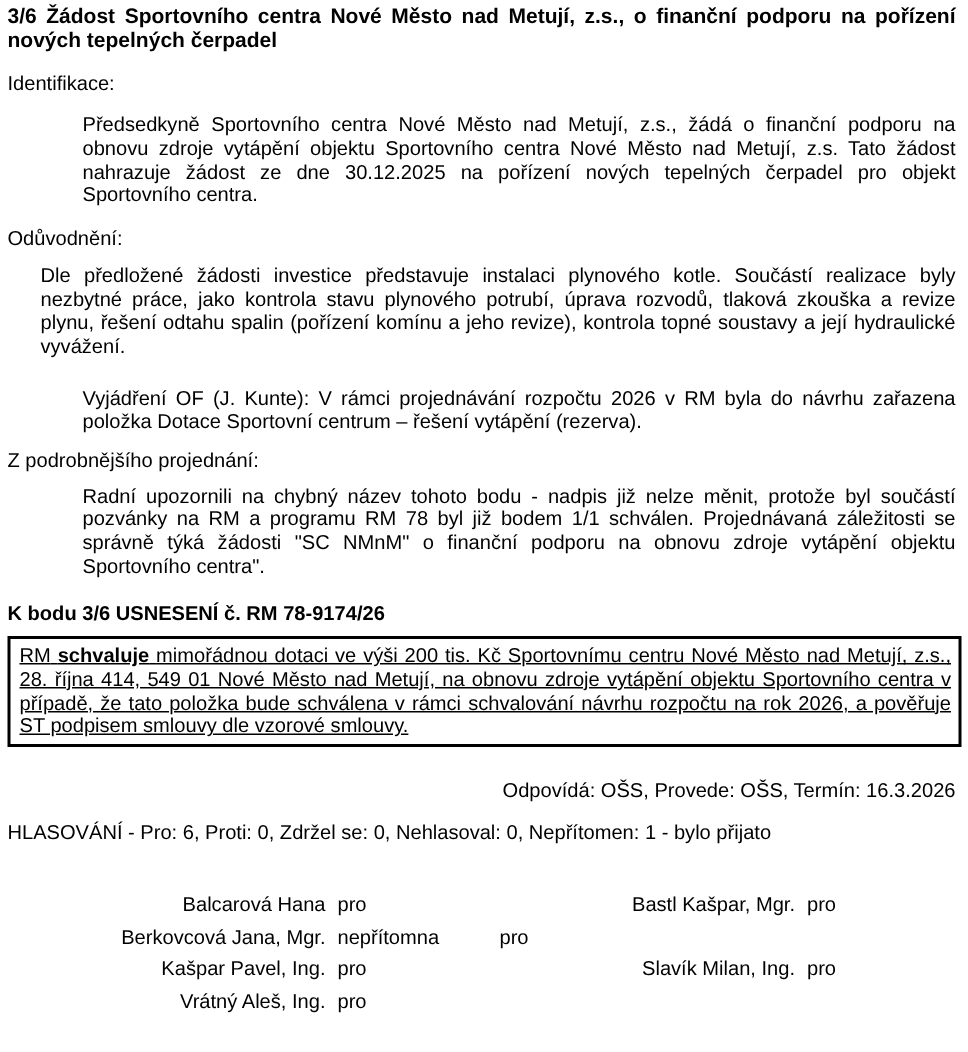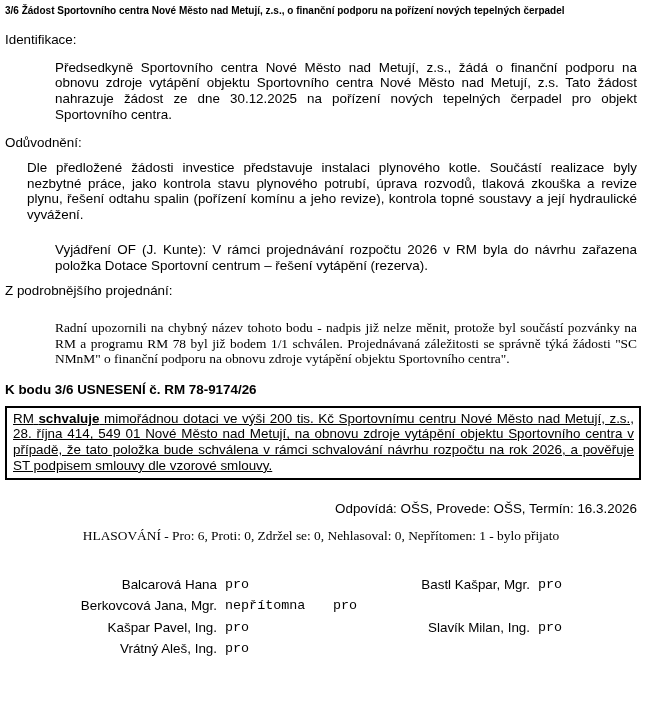--- a/index.html
+++ b/index.html
@@ -5,47 +5,47 @@
   * { margin:0; padding:0; box-sizing:border-box; }
   html, body { background:#ffffff; }
   body {
     width:645px; height:701px; overflow:hidden;
     font-family:"Liberation Sans", "DejaVu Sans", sans-serif;
     color:#000; font-size:13.4px; line-height:15.7px;
     -webkit-font-smoothing:antialiased;
   }
   .page { padding:3px 8px 0 5px; width:645px; height:701px; }
   .title {
-    font-size:10px; line-height:15.8px; font-weight:bold;
+    font-size:14px; line-height:15.8px; font-weight:bold;
     text-align:justify;
   }
   .section-label { margin-top:13px; }
   .indent { margin-left:50px; text-align:justify; }
   .p-ident { margin-top:12px; }
   .p-oduv  { margin-top:9px;margin-left:22px; }
   .p-vyj   { margin-top:19px; }
-  .p-radni { margin-top:21px;font-family:Liberation Serif, serif; }
+  .p-radni { margin-top:8px; }
   .right-line { text-align:right; margin-top:7px; }
   .label-projednani { margin-top:10px; }
   .usneseni-heading { font-weight:bold; margin-top:15px; }
   .resolution-box {
     margin-top:8px; margin-right:-4px;
     border:2px solid #000;
     padding:3px 5px 4px 6px;
     text-align:justify;
     text-decoration:underline;
   }
   .odpovida { text-align:right; margin-top:21px; }
-  .hlasovani { text-align:center; margin-top:12px;font-family:Liberation Serif, serif; }
+  .hlasovani { text-align:left; margin-top:12px; }
   .votes { display:flex; margin-top:30px; }
   .vote-col-left { width:320px; }
   .vote-row { display:flex; line-height:21.5px; }
   .vote-name { width:212px; text-align:right; }
   .vote-col-right .vote-name { width:205px; }
-  .vote-value { margin-left:8px; text-align:right;font-family:Liberation Mono, monospace; }
+  .vote-value { margin-left:8px; text-align:right; }
   b { font-weight:bold; }
 </style>
 </head>
 <body>
 
 <div class="page">
 
   <div class="title">3/6 Žádost Sportovního centra Nové Město nad Metují, z.s., o finanční podporu na pořízení nových tepelných čerpadel</div>
 
   <div class="section-label">Identifikace:</div>

